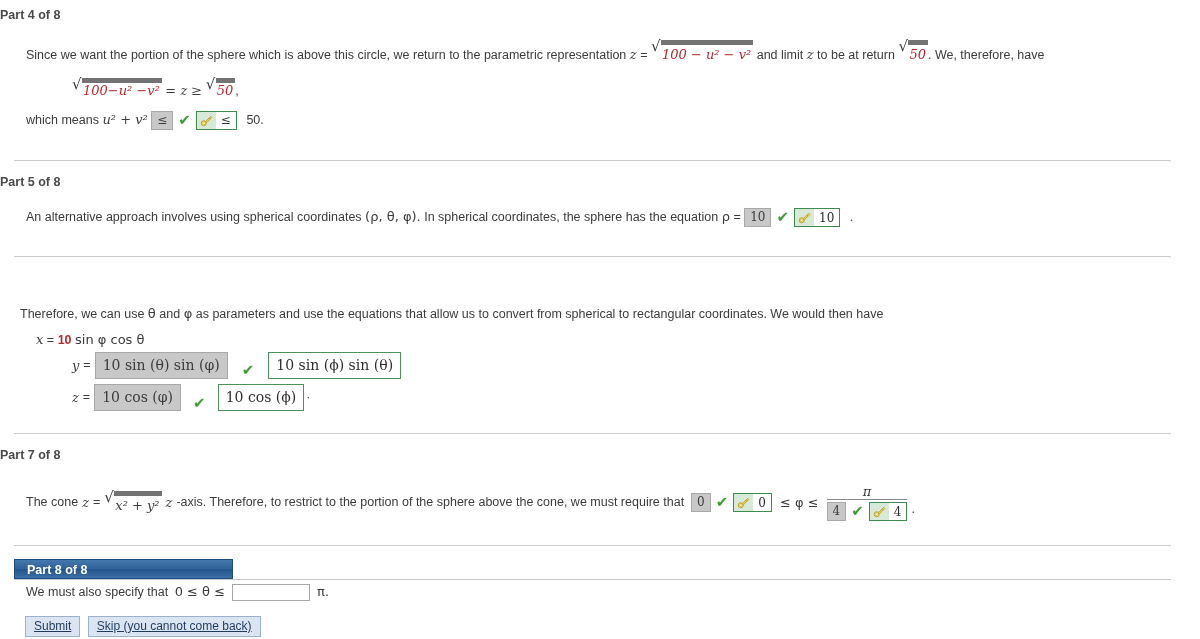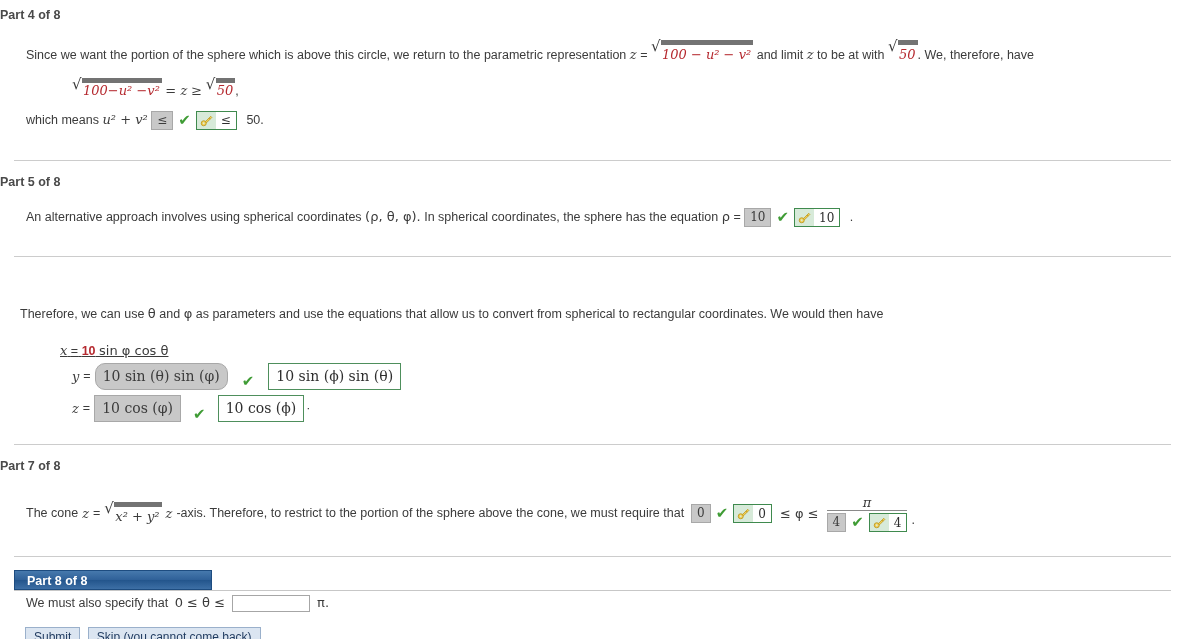--- a/index.html
+++ b/index.html
@@ -100,21 +100,21 @@
   }
 
   
   .frac { display:inline-block; vertical-align:middle; text-align:center; position:relative; }
   .frac .num { display:block; font-family:"DejaVu Serif", serif; font-style:italic; font-size:13px; line-height:15px; padding:0 4px; }
   .frac .bar { display:block; border-top:1px solid #8a8a8a; height:0; }
   .frac .den { display:block; padding-top:2px; }
 
   
   .part8-head {
-    width:198px; height:20px;
+    width:219px; height:20px;
     margin-left:14px;
     background:linear-gradient(to bottom,#4679ad 0%,#2f6098 50%,#23558c 51%,#3d6fa5 100%);
     color:#ffffff;
     font-weight:bold;
     font-size:12.5px;
     padding:3px 0 0 12px;
     border:1px solid #1d4c80;
   }
   .part8-rule { height:1px; background:#c7c7c7; width:1157px; margin-left:14px; }
   .answer-input {
@@ -146,21 +146,21 @@
 <div class="part" style="padding-top:8px;">
   <div class="part-label">Part 4 of 8</div>
 
   <div class="body-line" style="margin-top:17px;">
     <span>Since we want the portion of the sphere which is above this circle, we return to the parametric representation</span>
     <span class="mi">z</span>
     <span class="mop">=</span>
     <span class="rad"><span class="radsym">√</span><span class="radbody mi mnum">100 − u² − v²</span></span>
     <span>and limit</span>
     <span class="mi">z</span>
-    <span>to be at with</span>
+    <span>to be at return</span>
     <span class="rad"><span class="radsym">√</span><span class="radbody mi mnum">50</span></span><span>. We, therefore, have</span>
   </div>
 
   <div class="indent-eq" style="margin-top:12px;">
     <span class="rad"><span class="radsym">√</span><span class="radbody mi mnum">100−u² −v²</span></span>
     <span class="mi">= z ≥</span>
     <span class="rad"><span class="radsym">√</span><span class="radbody mi mnum">50</span></span><span>,</span>
   </div>
 
   <div class="body-line" style="margin-top:12px;">
@@ -220,31 +220,31 @@
 <div class="part" style="padding-top:14px;">
 
   <div class="body-line" style="margin-top:33px;padding-left:20px;">
     <span>Therefore, we can use</span>
     <span class="mi greek">θ</span>
     <span>and</span>
     <span class="mi greek">φ</span>
     <span>as parameters and use the equations that allow us to convert from spherical to rectangular coordinates. We would then have</span>
   </div>
 
-  <div style="padding-left:60px; margin-top:19px; white-space:nowrap;text-decoration:underline;">
+  <div style="padding-left:36px; margin-top:8px; white-space:nowrap;">
     <span class="mi">x</span>
     <span class="mop">=</span>
     <span class="mnum" style="font-weight:bold;">10</span>
     <span class="greek">sin φ cos θ</span>
   </div>
 
   <div style="padding-left:72px; margin-top:5px; white-space:nowrap; display:flex; align-items:center;">
     <span class="mi">y</span>
     <span class="mop" style="margin:0 4px;">=</span>
-    <span class="student-box mathbox" style="min-width:125px;border-radius:10px;">10 sin (θ) sin (φ)</span>
+    <span class="student-box mathbox" style="min-width:125px;">10 sin (θ) sin (φ)</span>
     <span class="check" style="margin:10px 14px 0 14px;">✔</span>
     <span class="key-plain">10 sin (ϕ) sin (θ)</span>
   </div>
 
   <div style="padding-left:72px; margin-top:5px; white-space:nowrap; display:flex; align-items:center;">
     <span class="mi">z</span>
     <span class="mop" style="margin:0 4px;">=</span>
     <span class="student-box mathbox" style="min-width:86px;">10 cos (φ)</span>
     <span class="check" style="margin:12px 12px 0 12px;">✔</span>
     <span class="key-plain">10 cos (ϕ)</span>

